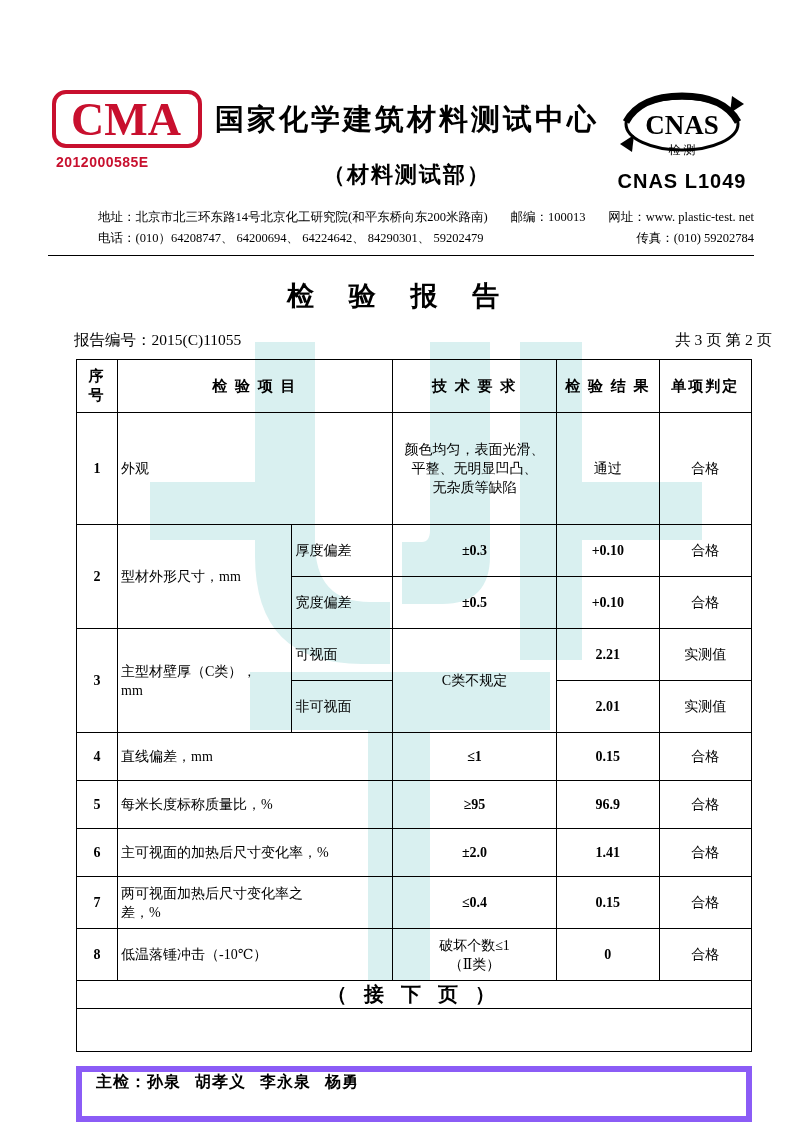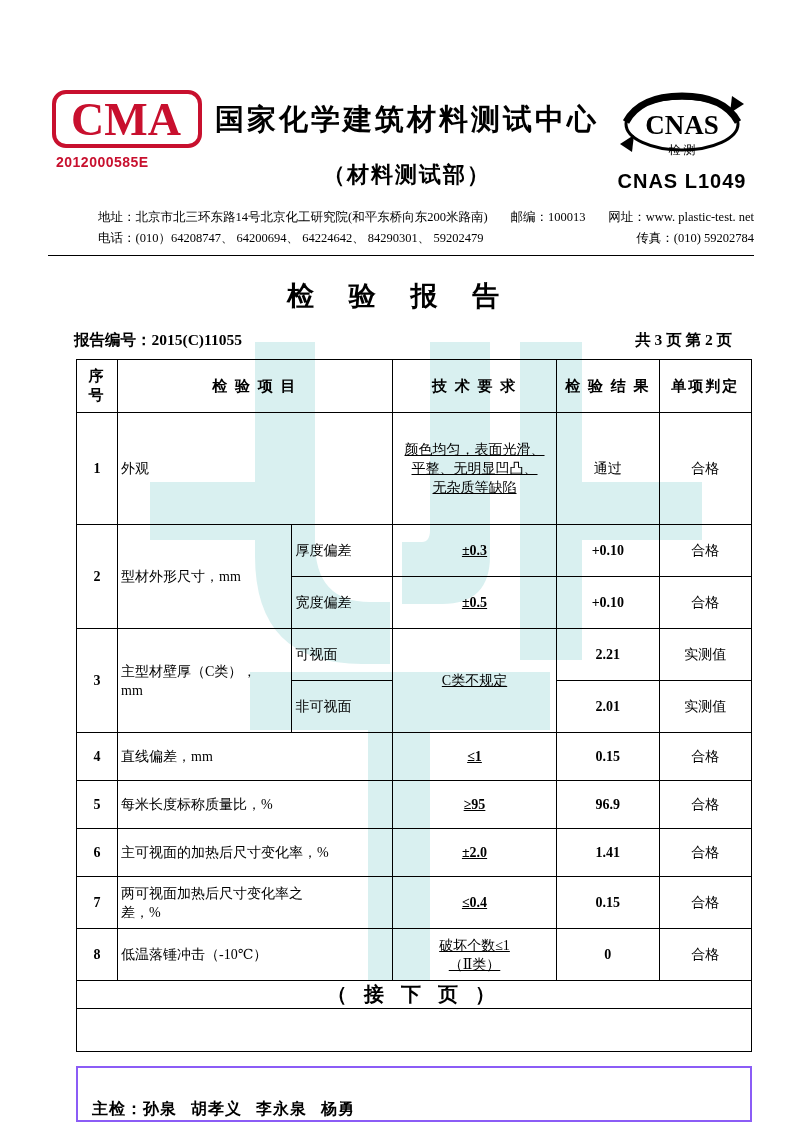--- a/index.html
+++ b/index.html
@@ -123,23 +123,23 @@
     letter-spacing: 14px;
     margin-top: 22px;
     font-family: "Liberation Serif", serif;
   }
   .report-meta {
     position: relative;
     z-index: 2;
     display: flex;
     justify-content: space-between;
     align-items: baseline;
-    padding: 16px 68px 0 74px;
+    padding: 16px 28px 0 74px;
     font-size: 15.5px;
-    font-weight: bold;
+    font-weight: normal;
   }
   
   .table-wrap {
     position: relative;
     z-index: 2;
     margin: 8px 48px 0 76px;
     border-radius: 32px;
   }
   table.rpt {
     width: 100%;
@@ -149,21 +149,21 @@
   }
   table.rpt td {
     border: 1px solid #000;
     padding: 4px 3px;
     vertical-align: middle;
     line-height: 19px;
   }
   .c-no    { width: 40px;  text-align: center; font-weight: bold; }
   .c-item  { width: 170px; text-align: left; padding-left: 8px; }
   .c-sub   { width: 98px;  }
-  .c-req   { width: 160px; text-align: center; text-decoration: underline; }
+  .c-req   { width: 160px; text-align: center; }
   .c-res   { width: 100px; text-align: center; }
   .c-judge { width: 90px;  text-align: center; }
   th.hdr {
     border: 1px solid #000;
     font-weight: bold;
     text-align: center;
     padding: 7px 2px;
     font-size: 15px;
     letter-spacing: 2px;
   }
@@ -176,24 +176,24 @@
     padding: 8px 0;
   }
   .blank-row td {
     height: 34px;
   }
   
   .footer-box {
     position: relative;
     z-index: 2;
     margin: 14px 48px 0 76px;
-    border: 2px solid #8b5cf6;
+    border: 6px solid #8b5cf6;
     height: 56px;
     display: flex;
-    align-items: flex-end;
+    align-items: flex-start;
     padding-left: 14px;
     box-sizing: border-box;
     font-size: 16px;
     font-weight: bold;
     letter-spacing: 1px;
   }
   .footer-names span { margin-right: 14px; }
 </style>
 </head>
 <body>

